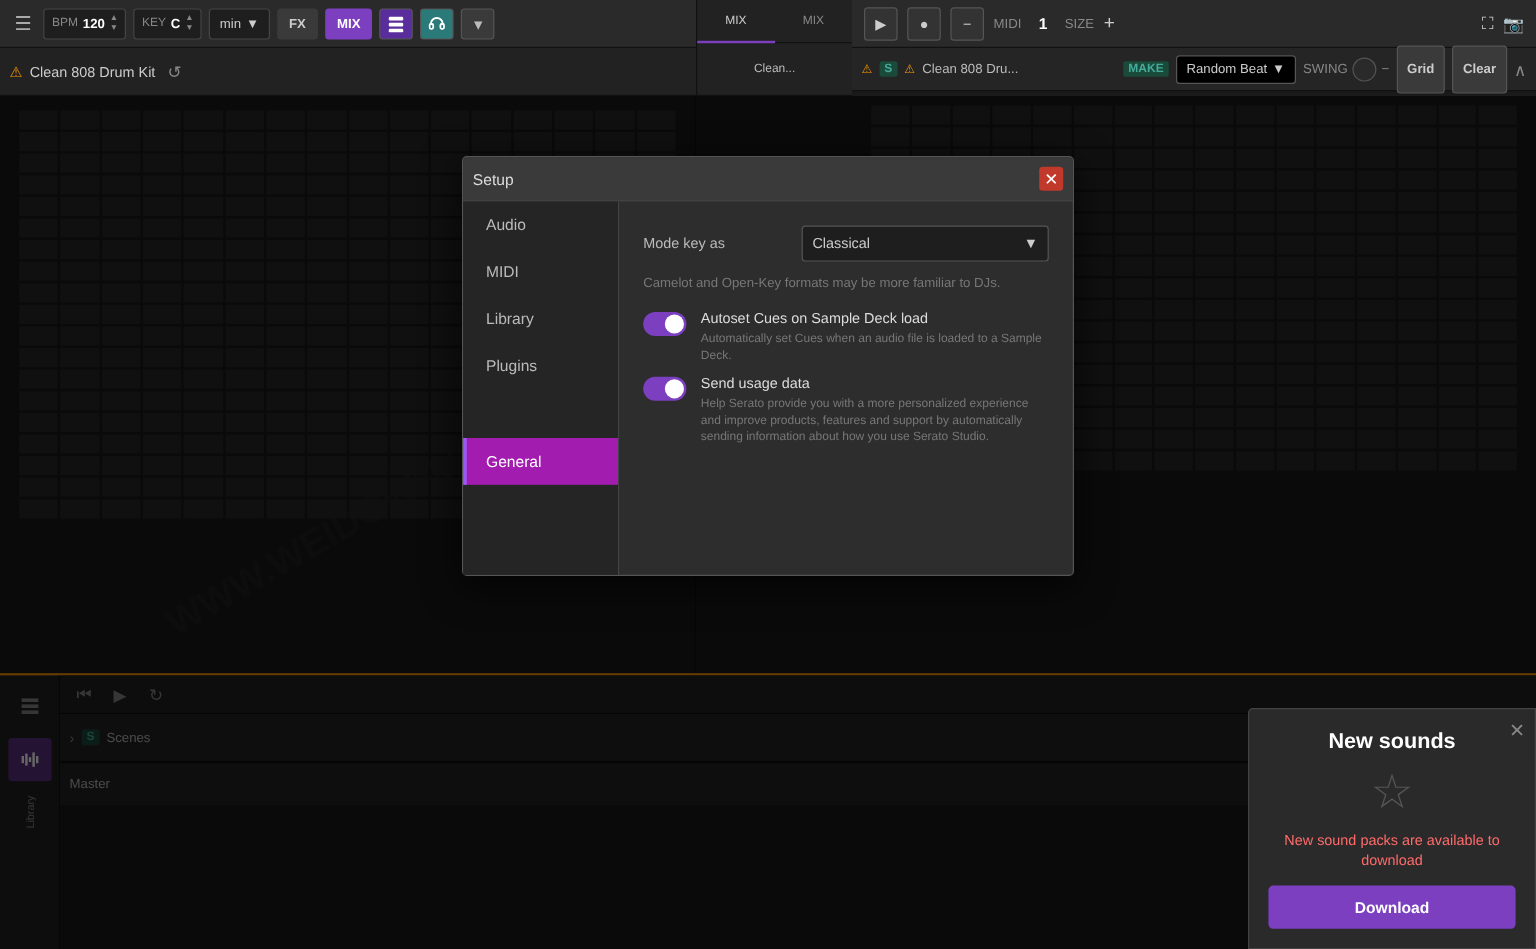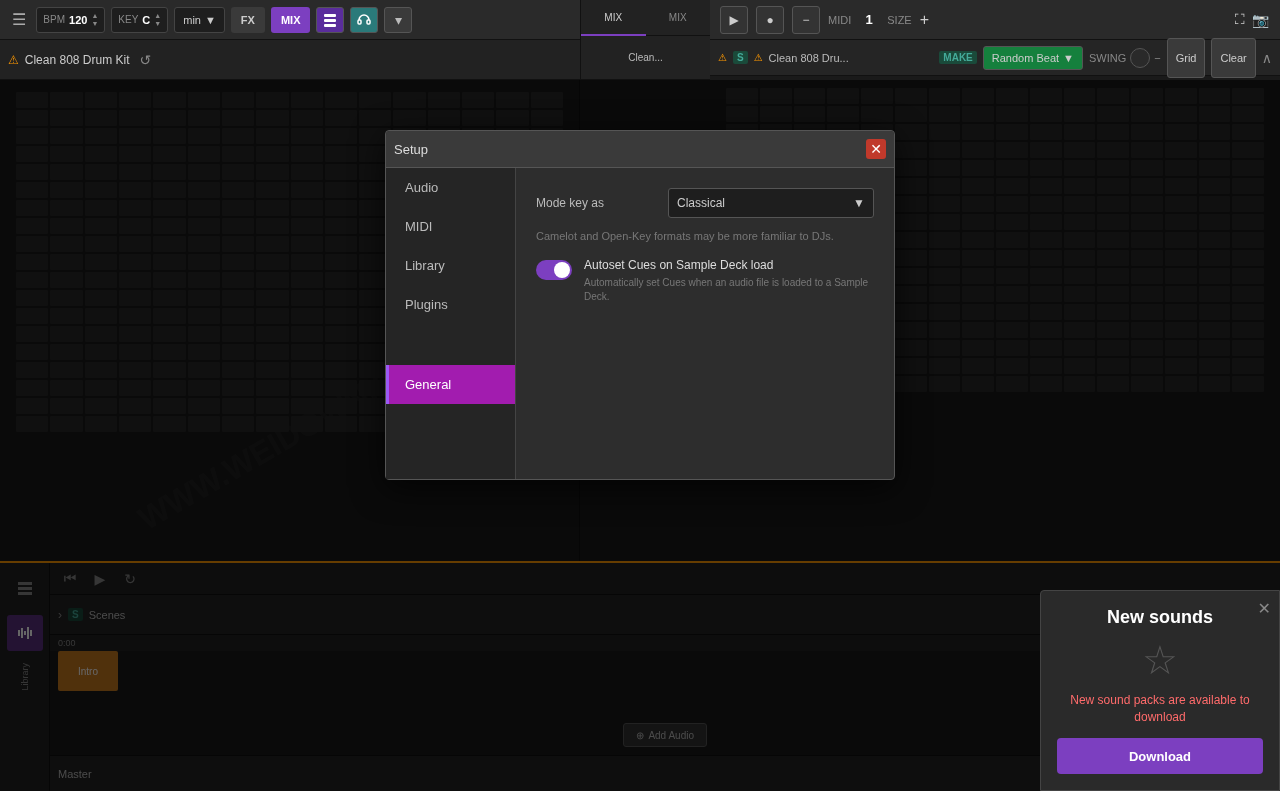--- a/index.html
+++ b/index.html
@@ -239,31 +239,32 @@
       border-radius: 3px;
       height: 24px;
       padding: 0 8px;
       font-size: 11px;
       color: #ccc;
       cursor: pointer;
       display: flex;
       align-items: center;
       gap: 4px;
     }
-    .random-btn { background: #15803d; }
+    .random-btn { background: #000000; }
     .swing-section { display: flex; align-items: center; gap: 4px; color: #888; font-size: 11px; }
     .grid-btn, .clear-btn {
       background: #3a3a3a;
       border: 1px solid #555;
       border-radius: 3px;
       height: 40px;
       padding: 0 8px;
       font-size: 11px;
       color: #ccc;
       cursor: pointer;
+      font-weight: bold;
     }
     .collapse-btn { color: #888; cursor: pointer; font-size: 14px; }
 
     
     .grid-area {
       flex: 1;
       overflow: hidden;
       position: relative;
     }
 
@@ -1557,30 +1558,20 @@
       <div style="width:20px;height:20px;border:1px solid #555;display:flex;align-items:center;justify-content:center;cursor:pointer;border-radius:2px;">
         <svg width="12" height="12" viewBox="0 0 12 12" fill="#888">
           <rect x="0" y="1" width="12" height="2"></rect>
           <rect x="0" y="5" width="12" height="2"></rect>
           <rect x="0" y="9" width="12" height="2"></rect>
         </svg>
       </div>
       <span style="color:#888;cursor:pointer;">∧</span>
     </div>
 
-    <div class="timeline-track">
-      <div class="timeline-ruler">
-        <span style="font-size:9px;color:#888;">0:00</span>
-      </div>
-      <div class="timeline-block">Intro</div>
-      <button class="add-audio-btn">
-        <span>⊕</span>
-        <span>Add Audio</span>
-      </button>
-    </div>
 
     <div class="master-row">
       <span class="master-label">Master</span>
       <span style="color:#888;cursor:pointer;">∧</span>
     </div>
   </div>
 </div>
 
 <div class="modal-overlay">
   <div class="modal">
@@ -1608,20 +1599,27 @@
         <div class="form-hint">Camelot and Open-Key formats may be more familiar to DJs.</div>
 
         <div class="toggle-row">
           <div class="toggle-switch"></div>
           <div class="toggle-info">
             <div class="toggle-label">Autoset Cues on Sample Deck load</div>
             <div class="toggle-desc">Automatically set Cues when an audio file is loaded to a Sample Deck.</div>
           </div>
         </div>
 
+        <div class="toggle-row">
+          <div class="toggle-switch"></div>
+          <div class="toggle-info">
+            <div class="toggle-label">Send usage data</div>
+            <div class="toggle-desc">Help Serato provide you with a more personalized experience and improve products, features and support by automatically sending information about how you use Serato Studio.</div>
+          </div>
+        </div>
       </div>
     </div>
   </div>
 </div>
 
 <div class="new-sounds-panel">
   <button class="ns-close">✕</button>
   <div class="ns-title">New sounds</div>
   <div class="ns-star">☆</div>
   <div class="ns-desc">New sound packs are available to download</div>

